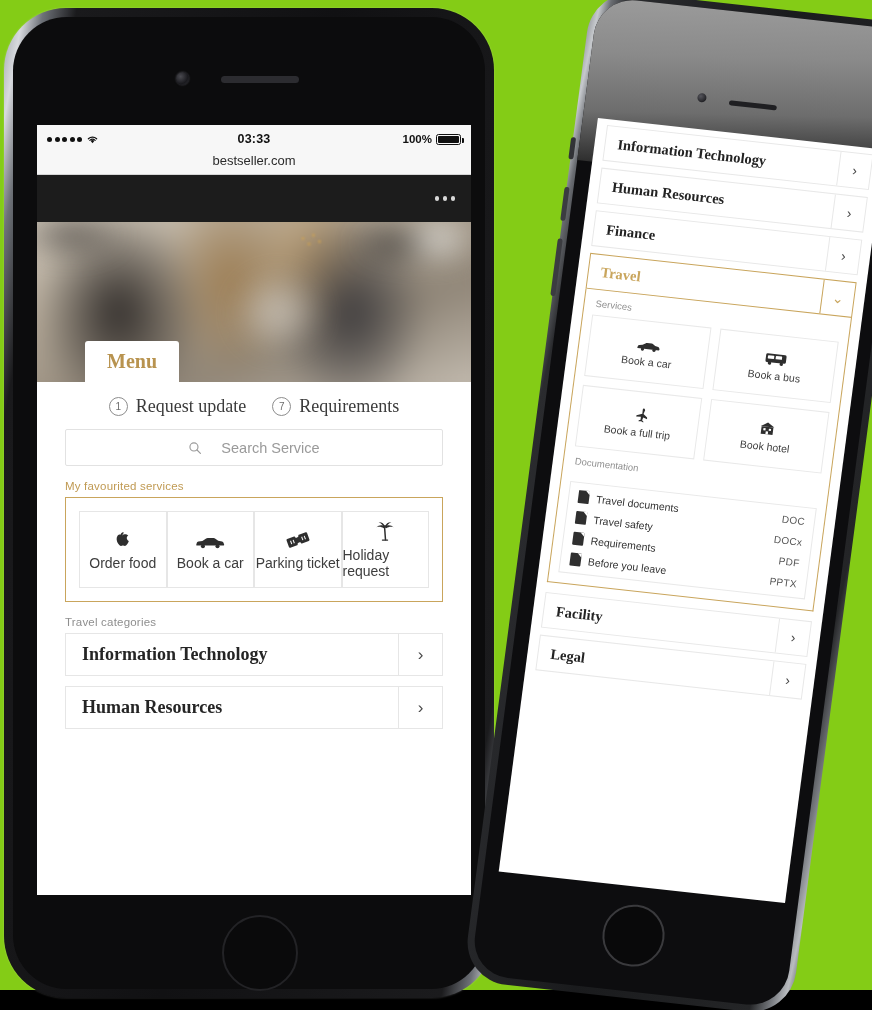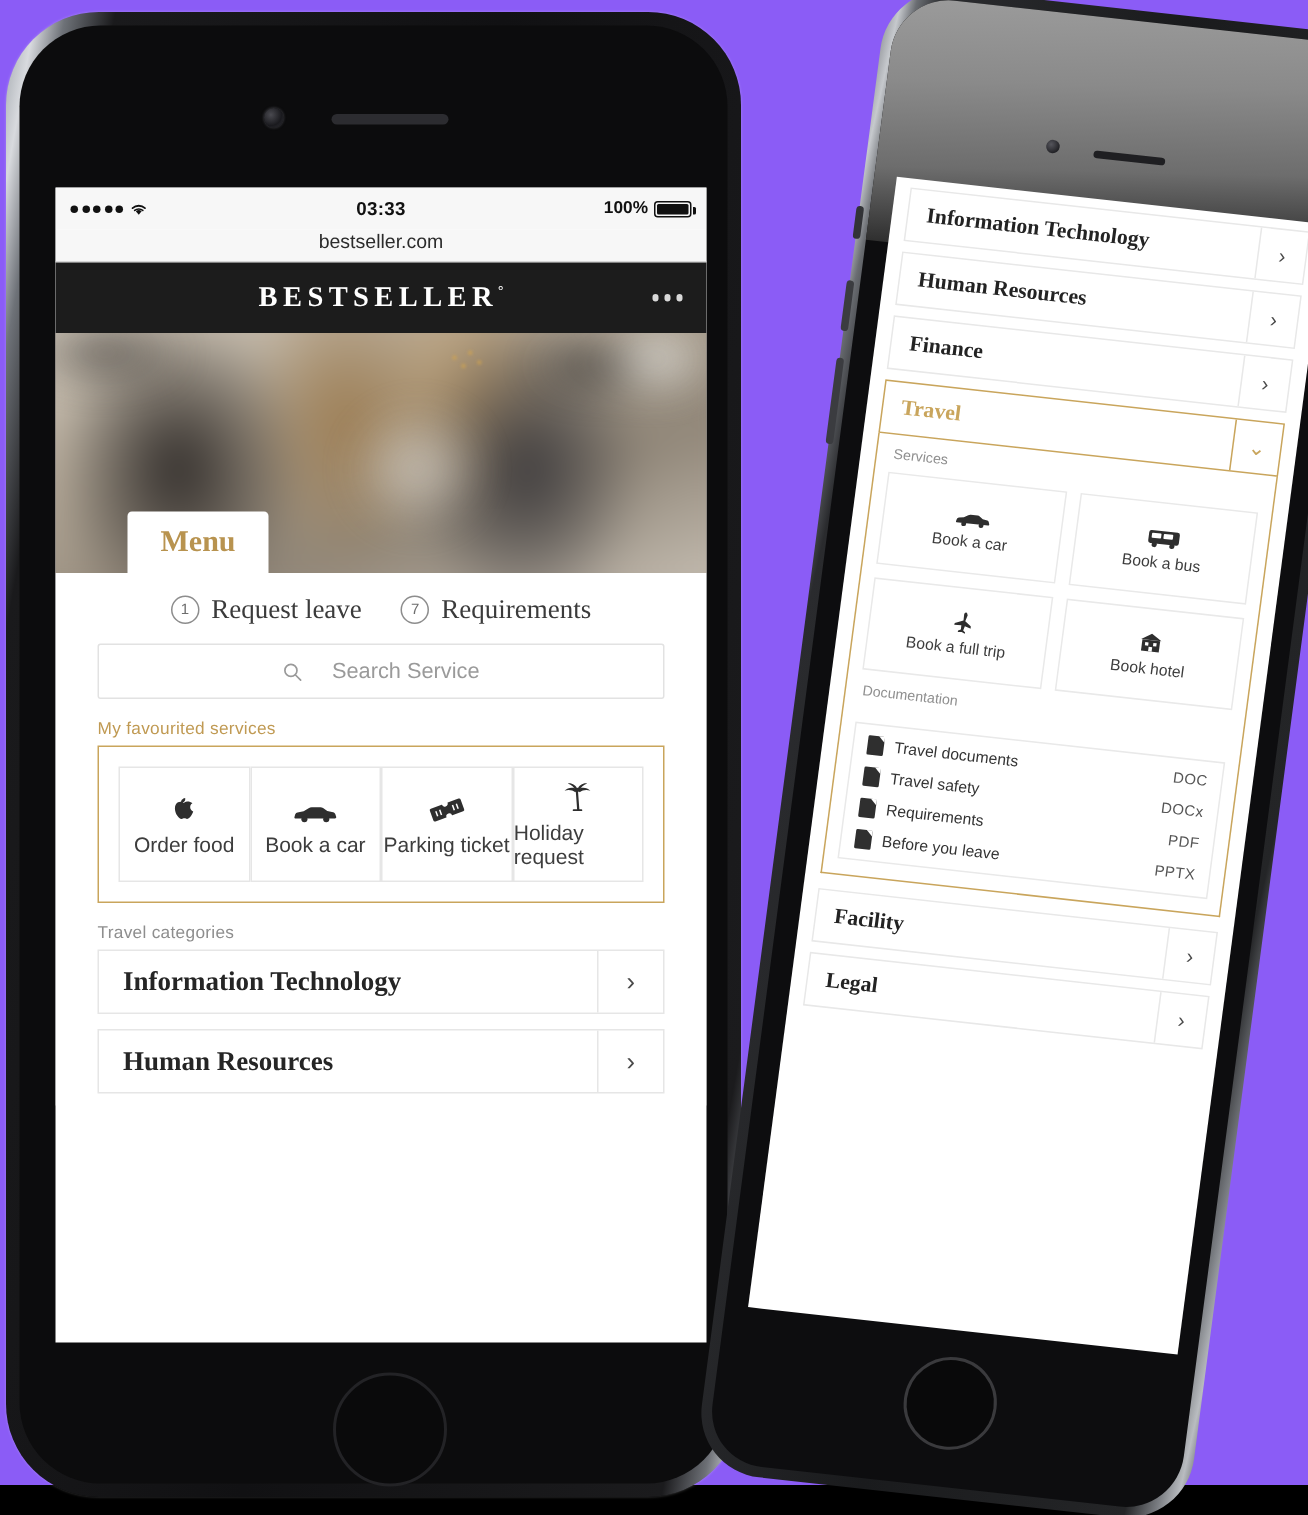--- a/index.html
+++ b/index.html
@@ -2,21 +2,21 @@
 <html><head>
 <meta charset="utf-8">
 <style>
   * { box-sizing: border-box; margin: 0; padding: 0; }
   html, body {
     width: 872px; height: 1010px;
     background: #000000;
     font-family: "Liberation Sans", sans-serif;
     overflow: hidden;
   }
-  #stage { position: relative; width: 872px; height: 990px; background: #8b5cf6; }
+  #stage { position: relative; width: 872px; height: 990px; background: #84cc16; }
 
   
   #phone-left {
     position: absolute; left: 4px; top: 8px;
     width: 490px; height: 990px;
     border-radius: 62px;
     background: linear-gradient(100deg,#9aa0a6 0%, #d8dade 3%, #6e7278 6%, #1a1a1c 11%, #111113 50%, #1b1b1d 92%, #6d7076 96%, #c9ccd0 98.5%, #808488 100%);
     box-shadow: 0 0 2px rgba(255,255,255,0.25);
   }
   #phone-left-body {
@@ -261,23 +261,20 @@
         <div class="sb-right">
           <span>100%</span>
           <span class="sb-batt">
               <i></i>
             </span>
         </div>
       </div>
       <div class="urlbar">bestseller.com</div>
 
       <div class="brandbar">
-        <div class="brand-logo">
-          <span>BESTSELLER</span><sup>°</sup>
-        </div>
         <div class="brand-dots">
             <i></i>
             <i></i>
             <i></i>
           </div>
       </div>
 
       <div class="hero">
         <div class="hero-layer h1"></div>
         <div class="hero-layer h2"></div>
@@ -285,21 +282,21 @@
         <div class="tabs">
           <div class="tab active">Menu</div>
         </div>
       </div>
 
       <div class="appbody">
 
         <div class="statusrow">
           <div class="item">
             <span class="badge">1</span>
-            <span>Request leave</span>
+            <span>Request update</span>
           </div>
           <div class="item">
             <span class="badge">7</span>
             <span>Requirements</span>
           </div>
         </div>
 
         <div class="searchwrap">
           <div class="searchbox">
             <svg width="14" height="14" viewBox="0 0 16 16">

